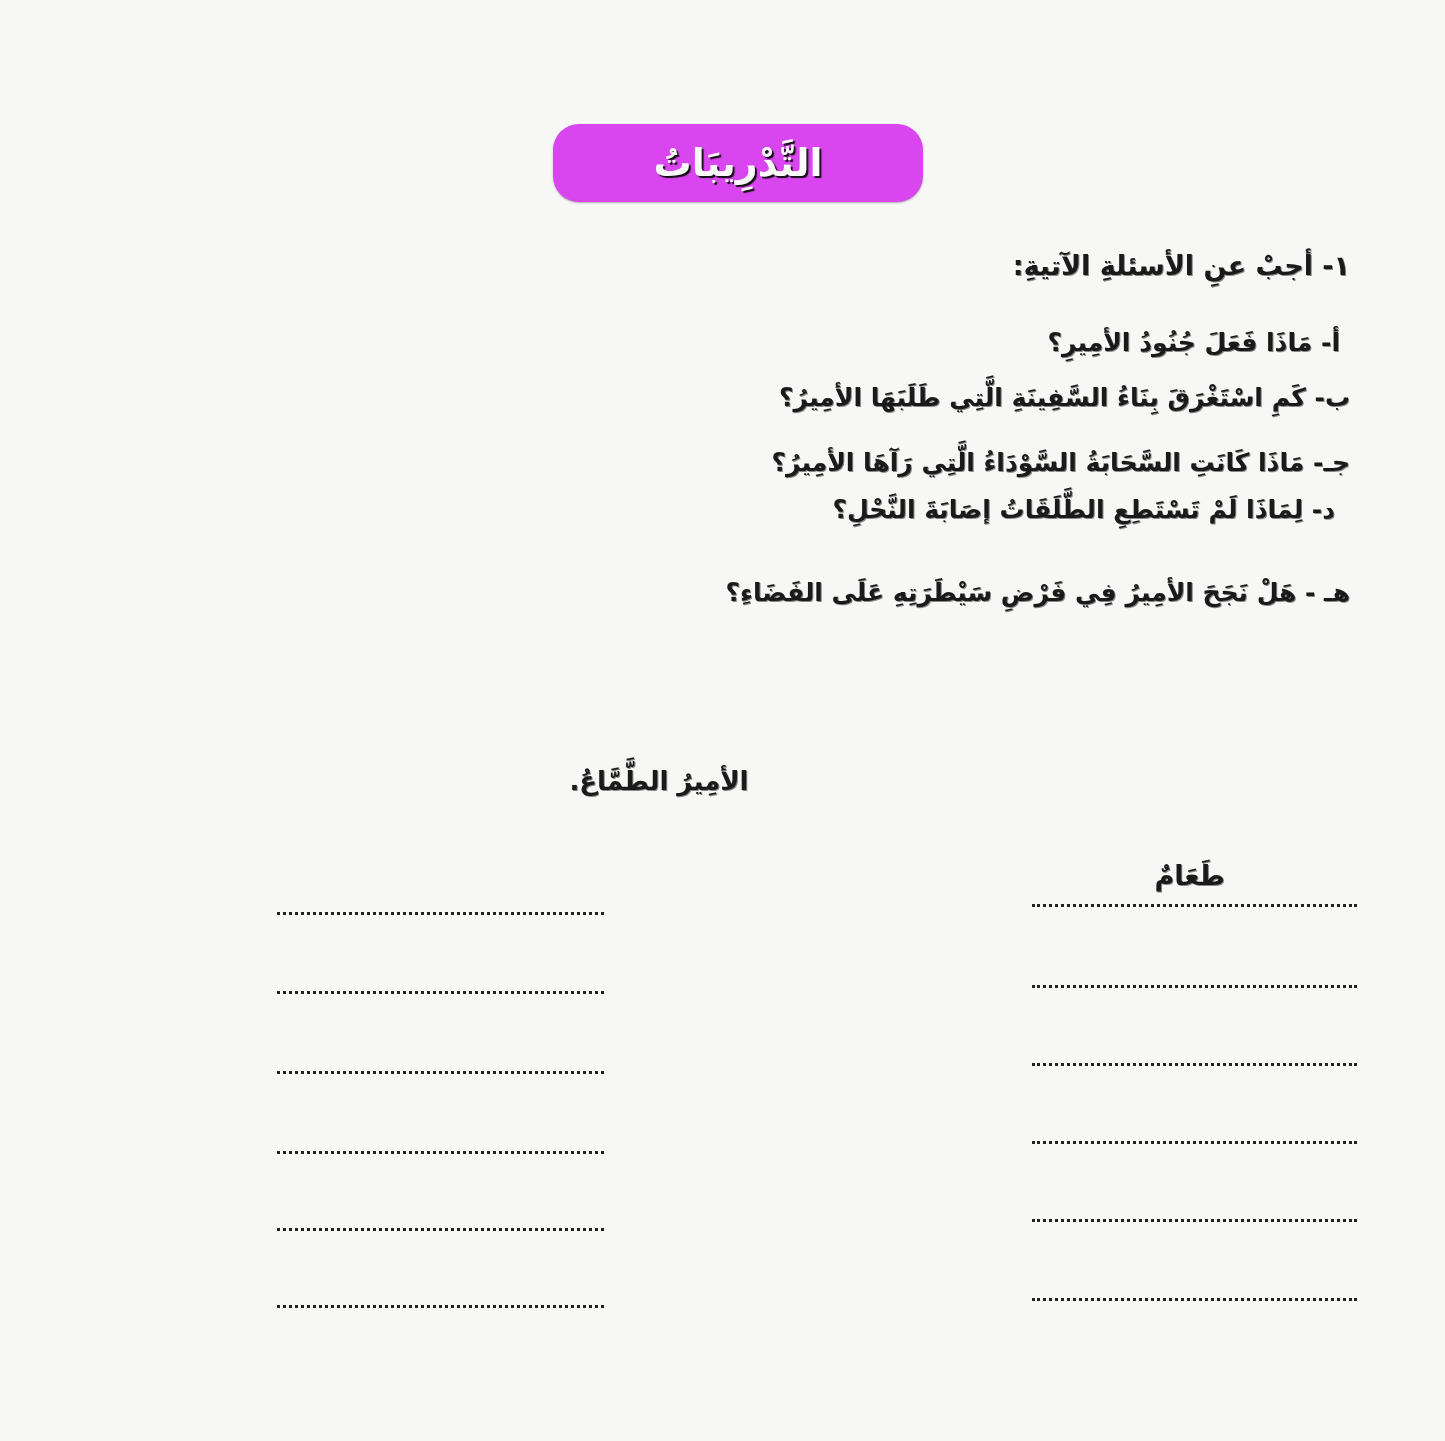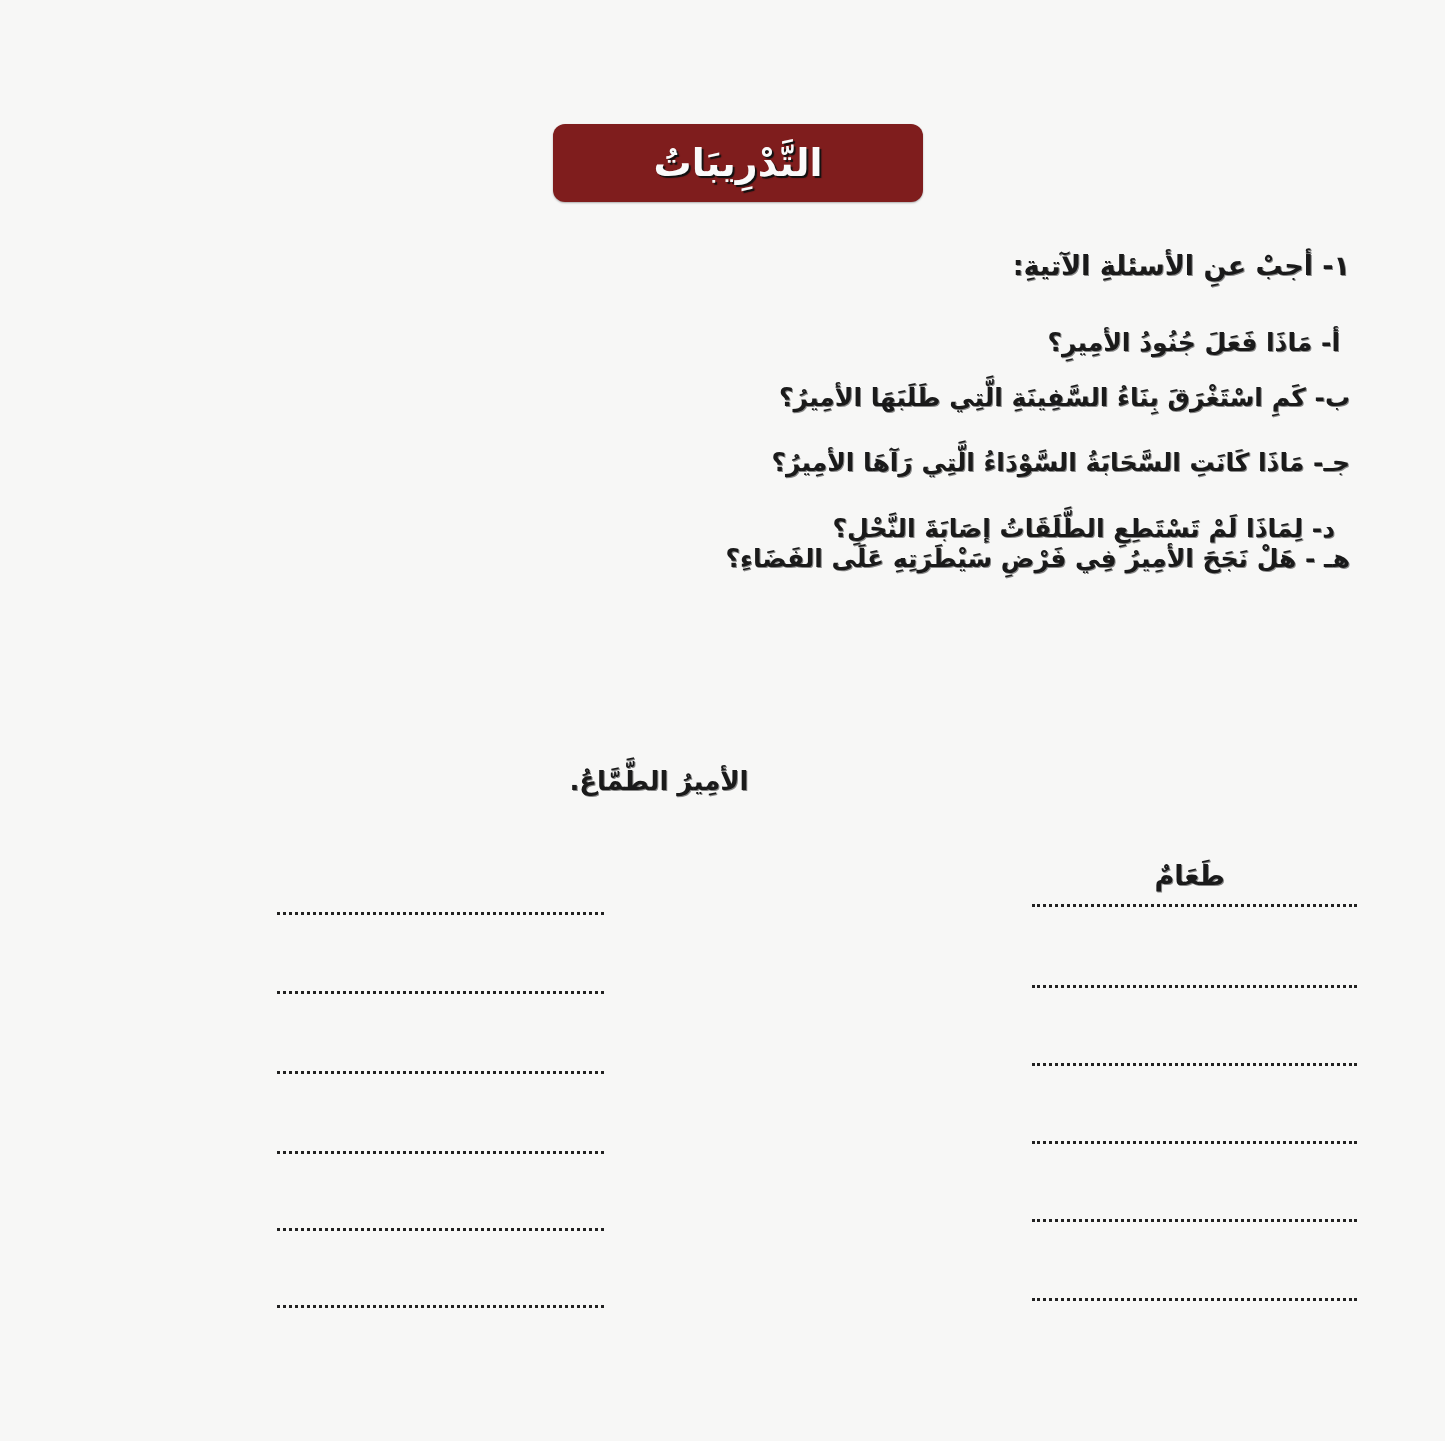--- a/index.html
+++ b/index.html
@@ -7,42 +7,42 @@
     width: 1445px; height: 1441px;
     background: #f7f7f6;
     position: relative; overflow: hidden;
     font-family: "DejaVu Sans", sans-serif;
     color: #1a1a1a;
   }
   .page { position: absolute; inset: 0; }
   .title-pill {
     position: absolute; left: 553px; top: 124px;
     width: 370px; height: 78px;
-    background: #7f1d1d;
-    border-radius: 12px;
+    background: #d946ef;
+    border-radius: 26px;
     box-shadow: 0 1px 2px rgba(0,0,0,0.3);
     display: flex; align-items: center; justify-content: center;
   }
   .title-pill span {
     color: #fafafa; font-size: 38px; font-weight: bold;
     direction: rtl;
     text-shadow: 2px 2px 1px #111;
   }
   .line {
     position: absolute; direction: rtl; text-align: right;
     font-weight: bold; white-space: nowrap;
     text-shadow: 1px 1px 0 #888;
   }
   .q-head { right: 95px; top: 250px; font-size: 27px; margin-left: 22px; }
   .q { font-size: 25px; }
   .q1a { right: 105px; top: 328px; }
   .q1b { right: 95px; top: 383px; }
   .q1c { right: 95px; top: 448px; }
-  .q1d { right: 110px; top: 514px; }
-  .q1e { right: 95px; top: 544px; }
+  .q1d { right: 110px; top: 495px; }
+  .q1e { right: 95px; top: 578px; }
   .q2  { right: 95px; top: 653px; font-size: 28px; }
   .word { left: 0; width: 1158px; text-align: center; top: 766px; font-size: 26px; }
   .word span { position: relative; left: 80px; }
   .example { right: 220px; top: 860px; font-size: 27px; }
   .dots {
     position: absolute; height: 0;
     border-bottom: 3px dotted #222;
   }
   .footer {
     position: absolute; left: 140px; top: 1347px;

